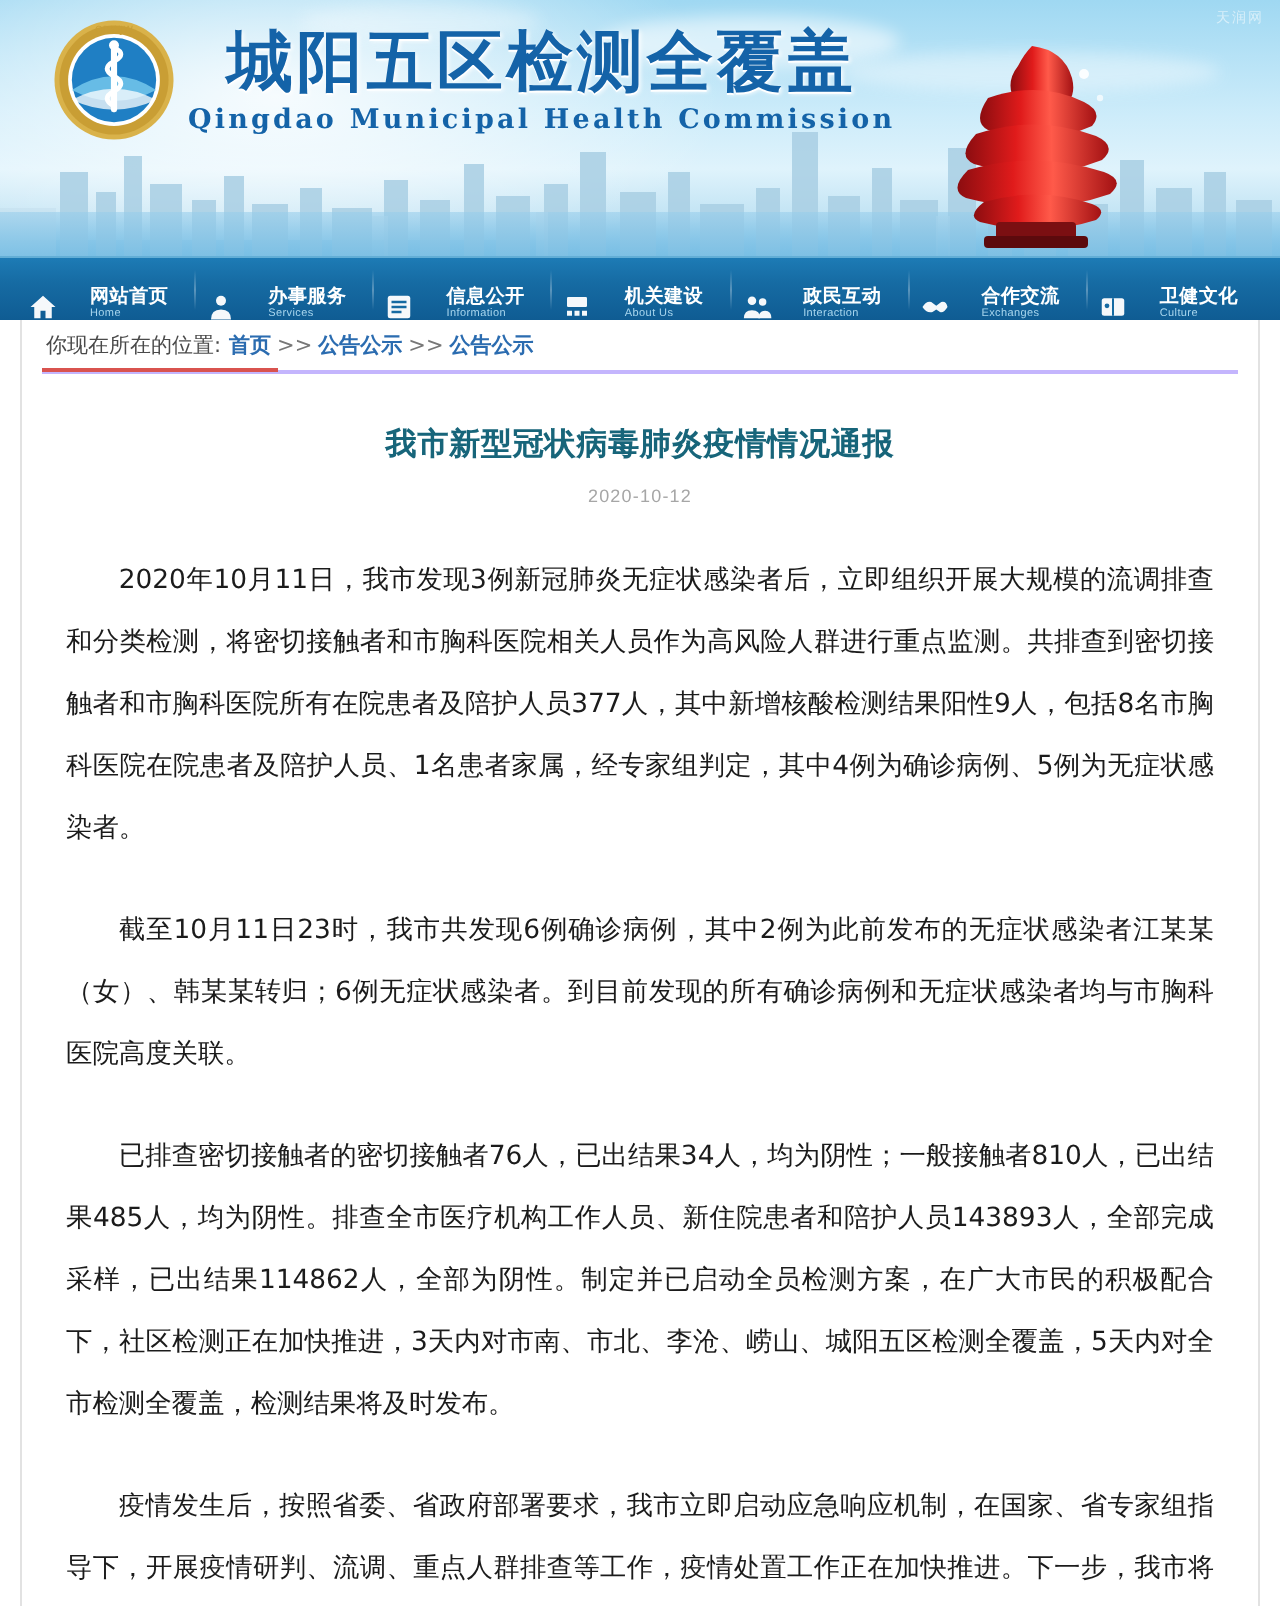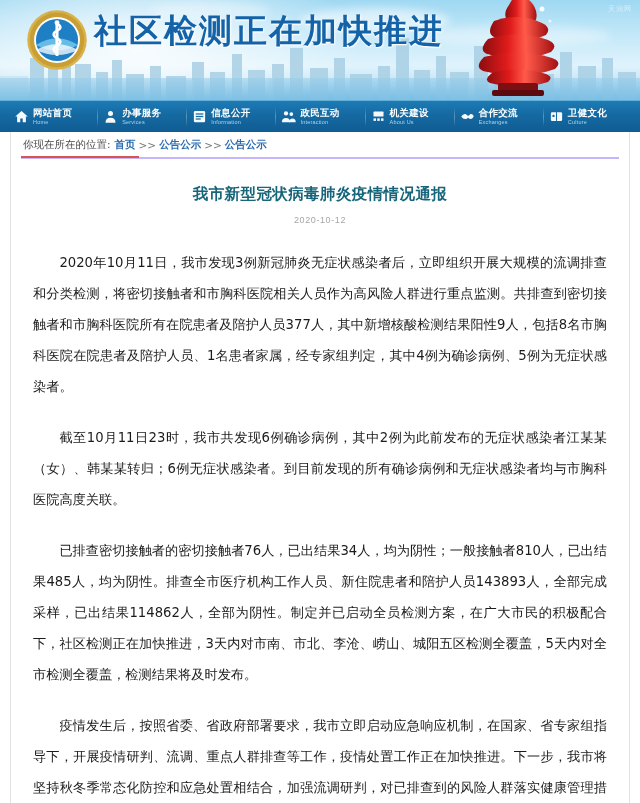--- a/index.html
+++ b/index.html
@@ -9,21 +9,21 @@
     background: #ffffff;
     font-family: "Liberation Sans", "DejaVu Sans", sans-serif;
     overflow: hidden;
   }
 
   .page { position: relative; width: 640px; height: 803px; background: #fff; }
 
   
   .banner {
     position: relative;
-    width: 640px; height: 100px;
+    width: 640px; height: 128px;
     background: linear-gradient(to bottom,
         #9fd8f2 0%, #b6e2f6 22%, #cdecfa 45%, #dff3fc 66%, #bfe2f3 86%, #7fc4e8 100%);
     overflow: hidden;
     text-align: center;
   }
   
   .sky-glow {
     position: absolute; left: -10%; top: -60px; width: 70%; height: 180px;
     background: radial-gradient(ellipse at 45% 60%, rgba(255,255,255,.85) 0%, rgba(255,255,255,0) 65%);
   }
@@ -78,21 +78,21 @@
 
   
   .navbar {
     width: 640px; height: 32px;
     background: linear-gradient(to bottom, #1d7bb5 0%, #166ba3 40%, #0f5c93 100%);
     display: flex; align-items: center;
     border-top: 1px solid #62aed6;
     padding: 0 8px;
   }
   .nav-item {
-    flex: 1 1 0; display: flex; align-items: center; gap: 4px;
+    flex: 1 1 0; display: flex; align-items: flex-end; gap: 16px;
     height: 32px; padding-left: 6px;
     position: relative; cursor: pointer;
   }
   .nav-item + .nav-item::before {
     content: ""; position: absolute; left: 0; top: 6px;
     width: 1px; height: 20px;
     background: linear-gradient(to bottom, rgba(255,255,255,0), rgba(255,255,255,.30), rgba(255,255,255,0));
   }
   .nav-ico { width: 15px; height: 15px; flex: 0 0 15px; opacity: .96; }
   .nav-labels { line-height: 1; }
@@ -230,21 +230,22 @@
       <path d="M16 66 Q50 48 84 66 Q50 82 16 66 Z" fill="#ffffff" opacity="0.75"></path>
       <rect x="47.5" y="20" width="5" height="56" rx="2" fill="#ffffff"></rect>
       <path d="M50 24 q11 5 0 11 q-11 6 0 12 q11 6 0 12 q-11 6 0 12" stroke="#ffffff" stroke-width="4" fill="none" stroke-linecap="round"></path>
       <circle cx="50" cy="22" r="4" fill="#ffffff"></circle>
       <g fill="#c99e34" font-size="8" font-family="DejaVu Sans, sans-serif">
         <text x="50" y="12" text-anchor="middle">QDWJW</text>
       </g>
     </svg>
 
     <div class="logo-text">
-      <div class="logo-cn">社区检测正在加快推进</div>
+      <div class="logo-cn">城阳五区检测全覆盖</div>
+      <div class="logo-en">Qingdao Municipal Health Commission</div>
     </div>
 
     <svg class="sculpture" viewBox="0 0 120 105">
       <defs>
         <linearGradient id="redg" x1="0" y1="0" x2="1" y2="0">
           <stop offset="0%" stop-color="#8c0d10"></stop>
           <stop offset="35%" stop-color="#e01b1b"></stop>
           <stop offset="60%" stop-color="#ff5a4a"></stop>
           <stop offset="100%" stop-color="#a31113"></stop>
         </linearGradient>
@@ -296,43 +297,43 @@
           </g>
       </svg>
       <span class="nav-labels">
         <span class="nav-cn">信息公开</span>
         <span class="nav-en">Information</span>
       </span>
     </div>
 
     <div class="nav-item">
       <svg class="nav-ico" viewBox="0 0 24 24">
-        <circle cx="8" cy="7" r="3.4" fill="#fff"></circle>
-        <circle cx="16.5" cy="8" r="3" fill="#fff"></circle>
-        <path d="M1.5 21 q0 -6.5 6.5 -6.5 q6.5 0 6.5 6.5 Z" fill="#fff"></path>
-        <path d="M13 21 q0.5 -6 5.5 -6 q5 0 5 6 Z" fill="#fff"></path>
-      </svg>
-      <span class="nav-labels">
-        <span class="nav-cn">政民互动</span>
-        <span class="nav-en">Interaction</span>
-      </span>
-    </div>
-
-    <div class="nav-item">
-      <svg class="nav-ico" viewBox="0 0 24 24">
         <rect x="4" y="4" width="16" height="8" rx="1" fill="#fff"></rect>
         <g fill="#fff">
             <rect x="4" y="15" width="4" height="4"></rect>
             <rect x="10" y="15" width="4" height="4"></rect>
             <rect x="16" y="15" width="4" height="4"></rect>
           </g>
       </svg>
       <span class="nav-labels">
         <span class="nav-cn">机关建设</span>
         <span class="nav-en">About Us</span>
+      </span>
+    </div>
+
+    <div class="nav-item">
+      <svg class="nav-ico" viewBox="0 0 24 24">
+        <circle cx="8" cy="7" r="3.4" fill="#fff"></circle>
+        <circle cx="16.5" cy="8" r="3" fill="#fff"></circle>
+        <path d="M1.5 21 q0 -6.5 6.5 -6.5 q6.5 0 6.5 6.5 Z" fill="#fff"></path>
+        <path d="M13 21 q0.5 -6 5.5 -6 q5 0 5 6 Z" fill="#fff"></path>
+      </svg>
+      <span class="nav-labels">
+        <span class="nav-cn">政民互动</span>
+        <span class="nav-en">Interaction</span>
       </span>
     </div>
 
     <div class="nav-item">
       <svg class="nav-ico" viewBox="0 0 24 24">
         <path d="M2 12 q3 -5 7 -4 l4 3 l4 -3 q4 -1 5 4 q-3 5 -6 4 l-3 -2 l-3 2 q-5 1 -8 -4 Z" fill="#fff"></path>
       </svg>
       <span class="nav-labels">
         <span class="nav-cn">合作交流</span>
         <span class="nav-en">Exchanges</span>

